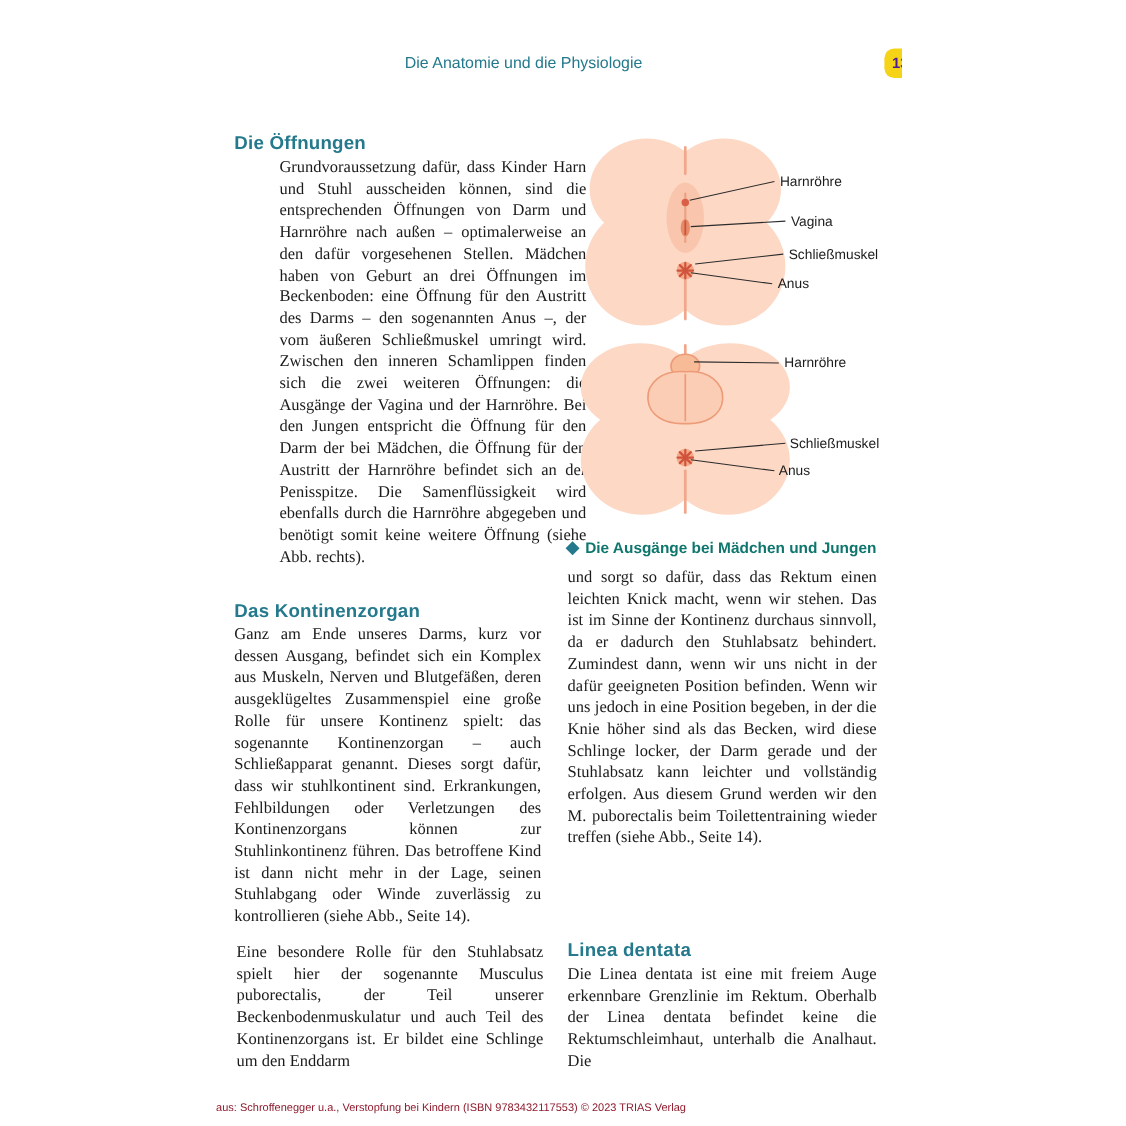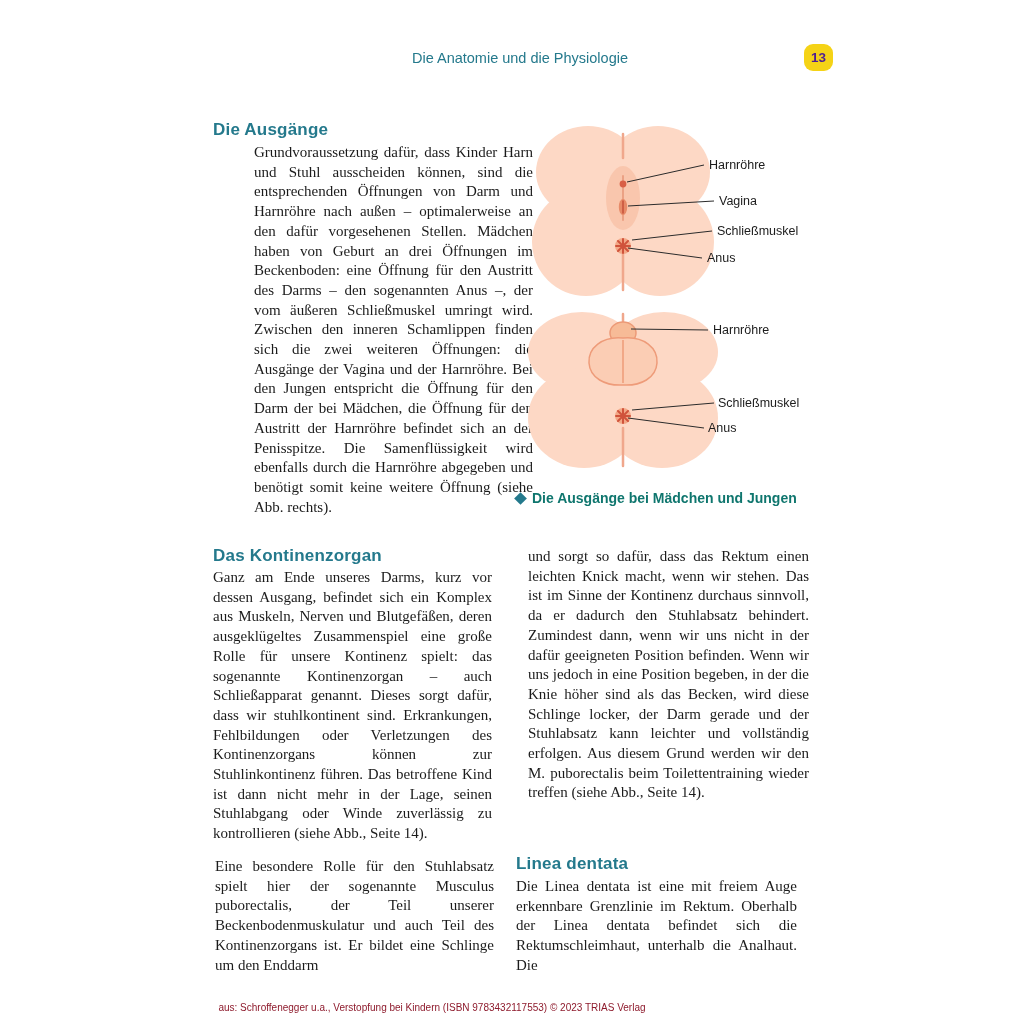--- a/index.html
+++ b/index.html
@@ -1,18 +1,18 @@
 <!DOCTYPE html>
 <html><head>
 <meta charset="utf-8">
 <style>
   html,body { margin:0; padding:0; background:#ffffff; }
   .page {
     position:relative; width:820px; height:1024px; background:#ffffff;
-    font-family:"Liberation Serif", serif; color:#1c1c1c; overflow:hidden;padding-left:44px;
+    font-family:"Liberation Serif", serif; color:#1c1c1c; overflow:hidden;
   }
 
   
   .header-title {
     position:absolute; top:50px; right:236px;
     font-family:"Liberation Sans", sans-serif; font-size:14.5px; color:#24798c;
   }
   .page-badge {
     position:absolute; top:44px; left:804px; width:29px; height:27px;
     background:#f5d316; border-radius:9px;
@@ -31,21 +31,21 @@
   .h-linea        { left:516px; top:854px; }
 
   
   .body-text {
     position:absolute; font-size:15px; line-height:19.7px;
     text-align:justify; color:#1b1b1b;
   }
   .t-oeffnungen     { left:213px; top:143px; width:279px;margin-left:41px; }
   .t-kontinenz-p1   { left:213px; top:568px; width:279px; }
   .t-kontinenz-p2   { left:199px; top:857px; width:279px;margin-left:16px; }
-  .t-kontinenz-cont { left:516px; top:547px; width:281px;margin-left:12px; }
+  .t-kontinenz-cont { left:516px; top:516px; width:281px; }
   .t-linea          { left:516px; top:877px; width:281px; }
 
   
   .fig { position:absolute; }
   .fig-female { left:518px; top:118px; }
   .fig-male   { left:518px; top:306px; }
 
   .figure-caption {
     position:absolute; left:516px; top:490px;
     display:flex; align-items:center; gap:7px;
@@ -65,21 +65,21 @@
   }
 </style>
 </head>
 <body>
 
 <div class="page">
 
   <div class="header-title">Die Anatomie und die Physiologie</div>
   <div class="page-badge">13</div>
 
-  <div class="section-heading h-oeffnungen">Die Ausgänge</div>
+  <div class="section-heading h-oeffnungen">Die Öffnungen</div>
   <div class="body-text t-oeffnungen">Grundvoraussetzung dafür, dass Kinder Harn und Stuhl ausscheiden können, sind die entsprechenden Öffnungen von Darm und Harnröhre nach außen – optimalerweise an den dafür vorgesehenen Stellen. Mädchen haben von Geburt an drei Öffnungen im Beckenboden: eine Öffnung für den Austritt des Darms – den sogenannten Anus –, der vom äußeren Schließmuskel umringt wird. Zwischen den inneren Schamlippen finden sich die zwei weiteren Öffnungen: die Ausgänge der Vagina und der Harnröhre. Bei den Jungen entspricht die Öffnung für den Darm der bei Mädchen, die Öffnung für den Austritt der Harnröhre befindet sich an der Penisspitze. Die Samenflüssigkeit wird ebenfalls durch die Harnröhre abgegeben und benötigt somit keine weitere Öffnung (siehe Abb. rechts).</div>
 
   <svg class="fig fig-female" width="302" height="186" viewBox="0 0 302 186">
     <g>
       <ellipse cx="70" cy="54" rx="52" ry="46" fill="#fdd8c5"></ellipse>
       <ellipse cx="140" cy="54" rx="52" ry="46" fill="#fdd8c5"></ellipse>
       <ellipse cx="68" cy="124" rx="54" ry="54" fill="#fdd8c5"></ellipse>
       <ellipse cx="142" cy="124" rx="54" ry="54" fill="#fdd8c5"></ellipse>
       <rect x="62" y="44" width="86" height="110" fill="#fdd8c5"></rect>
       <path d="M105,16 L105,40" stroke="#f0a78c" stroke-width="2.5" stroke-linecap="round" fill="none"></path>
@@ -153,17 +153,17 @@
     <span class="diamond"></span>
     <span>Die Ausgänge bei Mädchen und Jungen</span>
   </div>
 
   <div class="section-heading h-kontinenz">Das Kontinenzorgan</div>
   <div class="body-text t-kontinenz-p1">Ganz am Ende unseres Darms, kurz vor dessen Ausgang, befindet sich ein Komplex aus Muskeln, Nerven und Blutgefäßen, deren ausgeklügeltes Zusammenspiel eine große Rolle für unsere Kontinenz spielt: das sogenannte Kontinenzorgan – auch Schließapparat genannt. Dieses sorgt dafür, dass wir stuhlkontinent sind. Erkrankungen, Fehlbildungen oder Verletzungen des Kontinenzorgans können zur Stuhlinkontinenz führen. Das betroffene Kind ist dann nicht mehr in der Lage, seinen Stuhlabgang oder Winde zuverlässig zu kontrollieren (siehe Abb., Seite 14).</div>
   <div class="body-text t-kontinenz-p2">Eine besondere Rolle für den Stuhlabsatz spielt hier der sogenannte Musculus puborectalis, der Teil unserer Beckenbodenmuskulatur und auch Teil des Kontinenzorgans ist. Er bildet eine Schlinge um den Enddarm</div>
   <div class="body-text t-kontinenz-cont">und sorgt so dafür, dass das Rektum einen leichten Knick macht, wenn wir stehen. Das ist im Sinne der Kontinenz durchaus sinnvoll, da er dadurch den Stuhlabsatz behindert. Zumindest dann, wenn wir uns nicht in der dafür geeigneten Position befinden. Wenn wir uns jedoch in eine Position begeben, in der die Knie höher sind als das Becken, wird diese Schlinge locker, der Darm gerade und der Stuhlabsatz kann leichter und vollständig erfolgen. Aus diesem Grund werden wir den M. puborectalis beim Toilettentraining wieder treffen (siehe Abb., Seite 14).</div>
 
   <div class="section-heading h-linea">Linea dentata</div>
-  <div class="body-text t-linea">Die Linea dentata ist eine mit freiem Auge erkennbare Grenzlinie im Rektum. Oberhalb der Linea dentata befindet sich die Rektumschleimhaut, unterhalb die Analhaut. Die</div>
+  <div class="body-text t-linea">Die Linea dentata ist eine mit freiem Auge erkennbare Grenzlinie im Rektum. Oberhalb der Linea dentata befindet keine die Rektumschleimhaut, unterhalb die Analhaut. Die</div>
 
   <div class="footer">aus: Schroffenegger u.a., Verstopfung bei Kindern (ISBN 9783432117553) © 2023 TRIAS Verlag</div>
 
 </div>
 
 </body></html>

